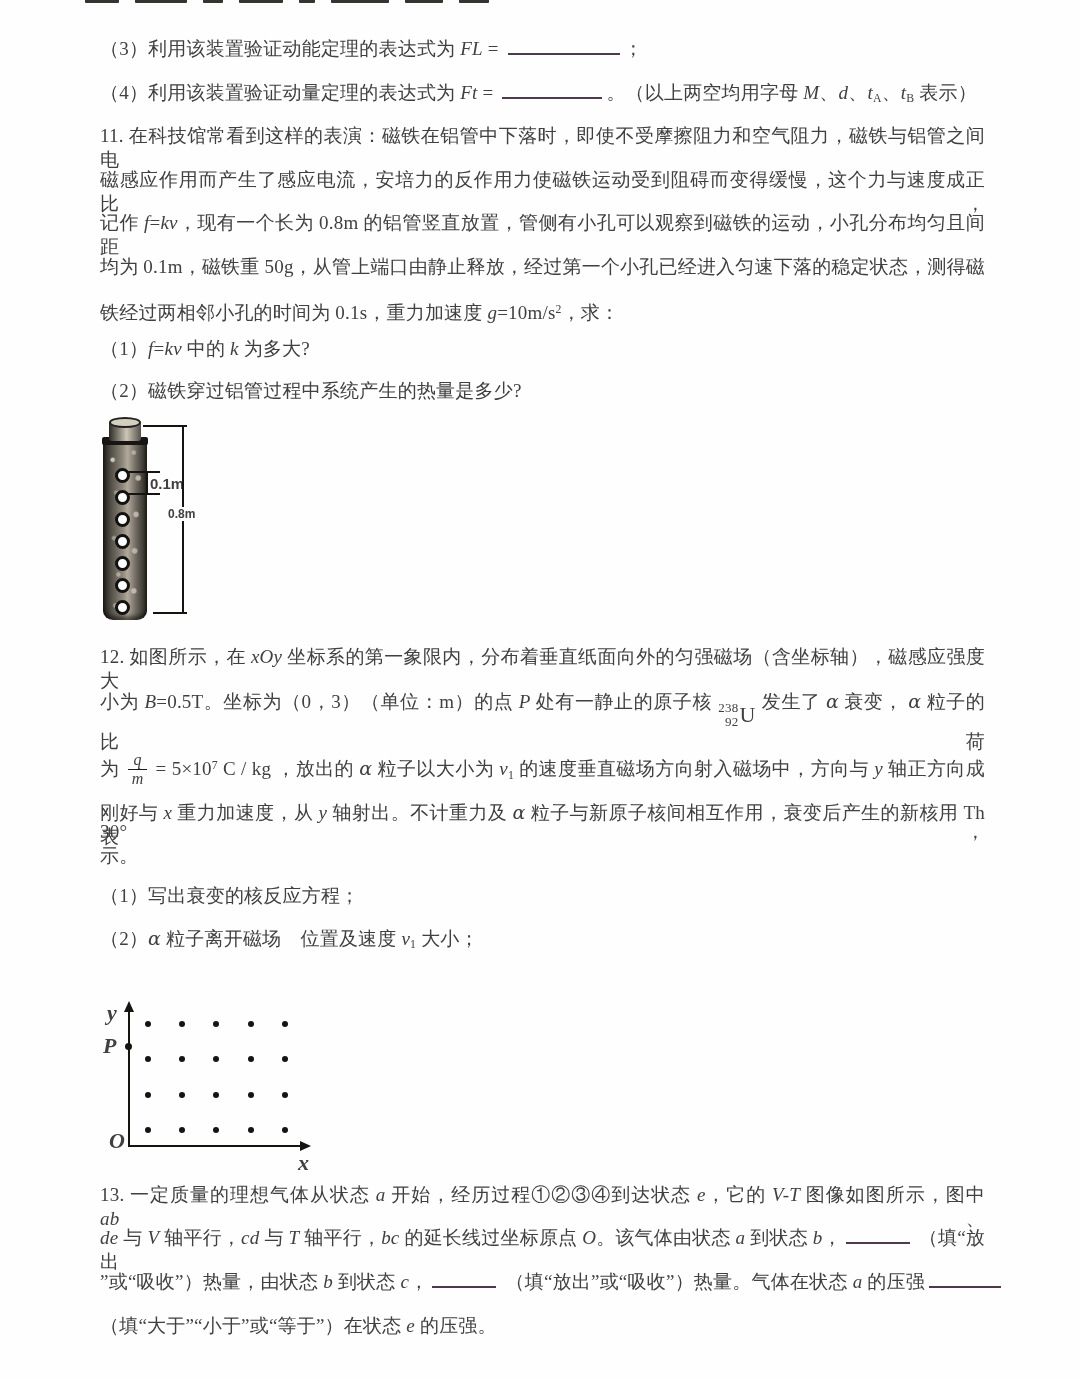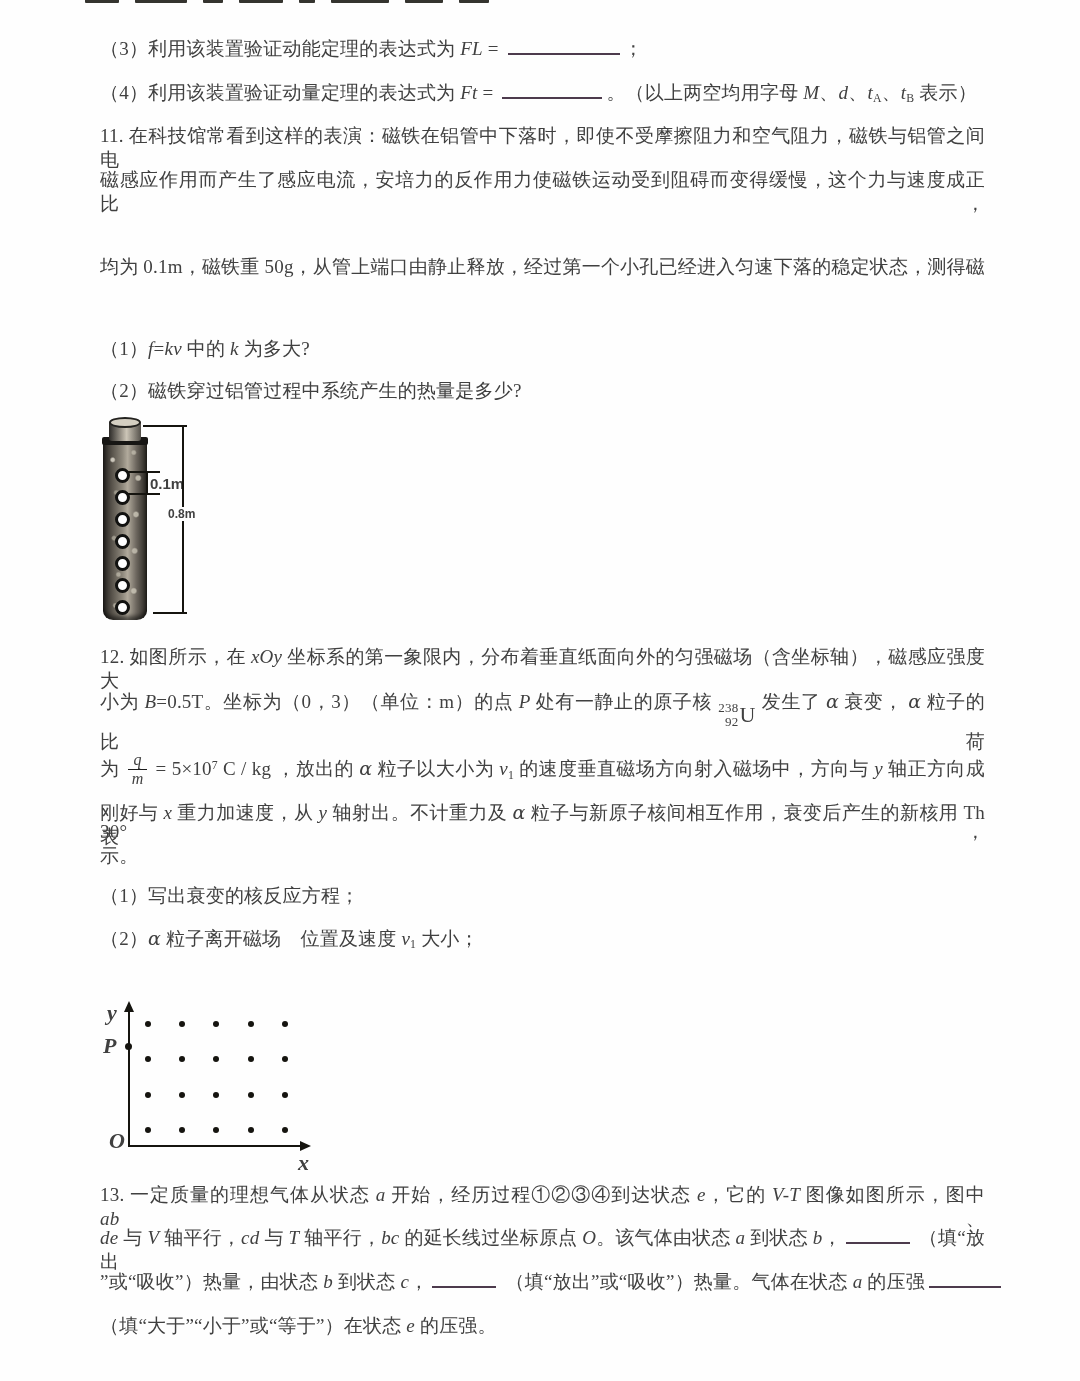--- a/index.html
+++ b/index.html
@@ -102,21 +102,23 @@
       <i style="width:58px"></i>
     <i style="width:38px"></i>
       <i style="width:30px"></i>
   </div>
 
   <div class="line" style="top:37px"><span>（3）利用该装置验证动能定理的表达式为 </span><span class="it">FL</span><span> = </span><span class="blank" style="width: 112px;"></span><span>；</span></div>
   <div class="line" style="top:81px"><span>（4）利用该装置验证动量定理的表达式为 </span><span class="it">Ft</span><span> = </span><span class="blank" style="width: 100px;"></span><span>。（以上两空均用字母 </span><span class="it">M</span><span>、</span><span class="it">d</span><span>、</span><span class="it">t</span><span class="sub">A</span><span>、</span><span class="it">t</span><span class="sub">B</span><span> 表示）</span></div>
 
   <div class="line just" style="top:124px"><span>11. 在科技馆常看到这样的表演：磁铁在铝管中下落时，即使不受摩擦阻力和空气阻力，磁铁与铝管之间电</span></div>
   <div class="line just" style="top:168px"><span>磁感应作用而产生了感应电流，安培力的反作用力使磁铁运动受到阻碍而变得缓慢，这个力与速度成正比，</span></div>
+  <div class="line just" style="top:211px"><span>记作 </span><span class="it">f</span><span>=</span><span class="it">kv</span><span>，现有一个长为 0.8m 的铝管竖直放置，管侧有小孔可以观察到磁铁的运动，小孔分布均匀且间距</span></div>
   <div class="line just" style="top:255px"><span>均为 0.1m，磁铁重 50g，从管上端口由静止释放，经过第一个小孔已经进入匀速下落的稳定状态，测得磁</span></div>
+  <div class="line" style="top:298px"><span>铁经过两相邻小孔的时间为 0.1s，重力加速度 </span><span class="it">g</span><span>=10m/s</span><span class="sup">2</span><span>，求：</span></div>
   <div class="line" style="top:337px"><span>（1）</span><span class="it">f</span><span>=</span><span class="it">kv</span><span> 中的 </span><span class="it">k</span><span> 为多大?</span></div>
   <div class="line" style="top:379px"><span>（2）磁铁穿过铝管过程中系统产生的热量是多少?</span></div>
 
   <div class="tubefig">
     <div class="tube-body"></div>
     <div class="cap-band"></div>
     <div class="tube-cap"></div>
     <div class="cap-top"></div>
     <div class="holes">
         <span class="hole" style="top: 0px;"></span>

